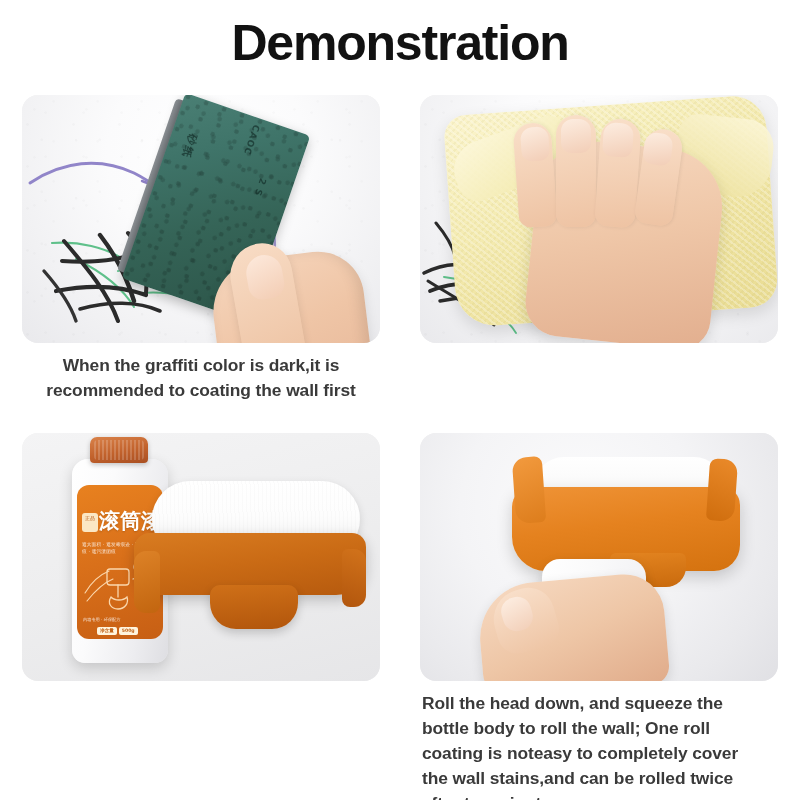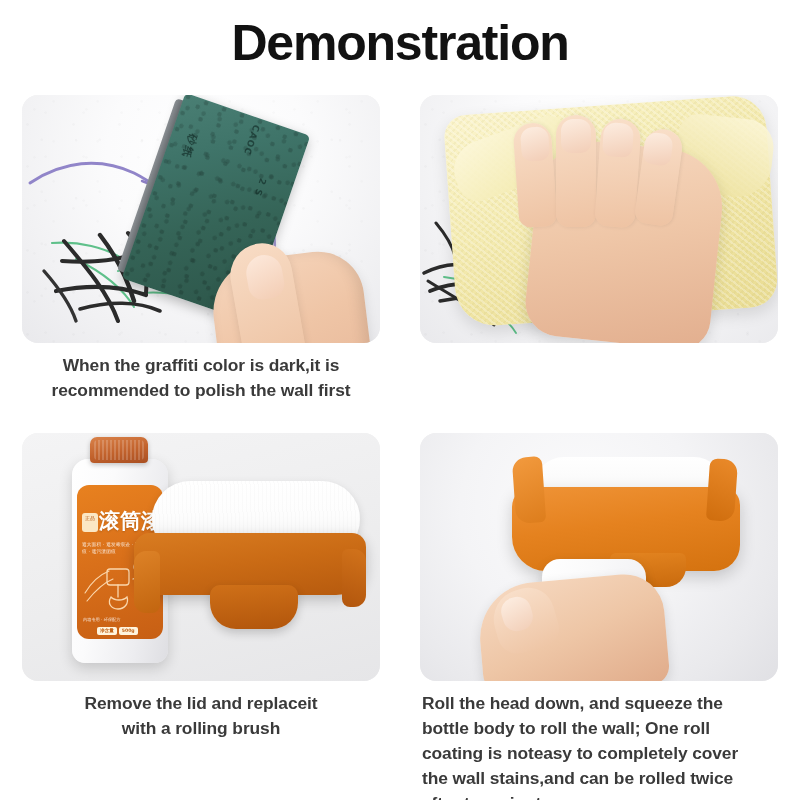--- a/index.html
+++ b/index.html
@@ -255,21 +255,21 @@
               <span class="sponge-mark sm1">砂纸</span>
               <span class="sponge-mark sm2">CAOC</span>
               <span class="sponge-mark sm3">2 S</span>
             </div>
           </div>
           <div class="hand1"></div>
           <div class="finger1"></div>
           <div class="nail1"></div>
         </div>
         <div class="caption">When the graffiti color is dark,it is
-recommended to polish the wall first</div>
+recommended to coating the wall first</div>
       </div>
 
       <div class="cell">
         <div class="photo">
           <div class="wall"></div>
           <svg class="scribbles" viewBox="0 0 358 248">
             <g fill="none" stroke-linecap="round">
               <path d="M16 128 C26 140 34 152 36 166" stroke="#2b2b2b" stroke-width="3"></path>
               <path d="M4 178 C24 168 48 166 66 176" stroke="#2b2b2b" stroke-width="3.6"></path>
               <path d="M10 196 C34 186 62 186 84 196" stroke="#2b2b2b" stroke-width="3.8"></path>
@@ -337,22 +337,20 @@
 
           <div class="roller">
             <div class="roller-sleeve"></div>
             <div class="roller-frame">
               <div class="roller-arm-l"></div>
               <div class="roller-arm-r"></div>
             </div>
             <div class="roller-neck"></div>
           </div>
         </div>
-        <div class="caption">Remove the lid and replaceit
-with a rolling brush</div>
       </div>
 
       <div class="cell">
         <div class="photo">
           <div class="bg4"></div>
           <div class="r4">
             <div class="r4-sleeve"></div>
             <div class="r4-body"></div>
             <div class="r4-horn-l"></div>
             <div class="r4-horn-r"></div>

